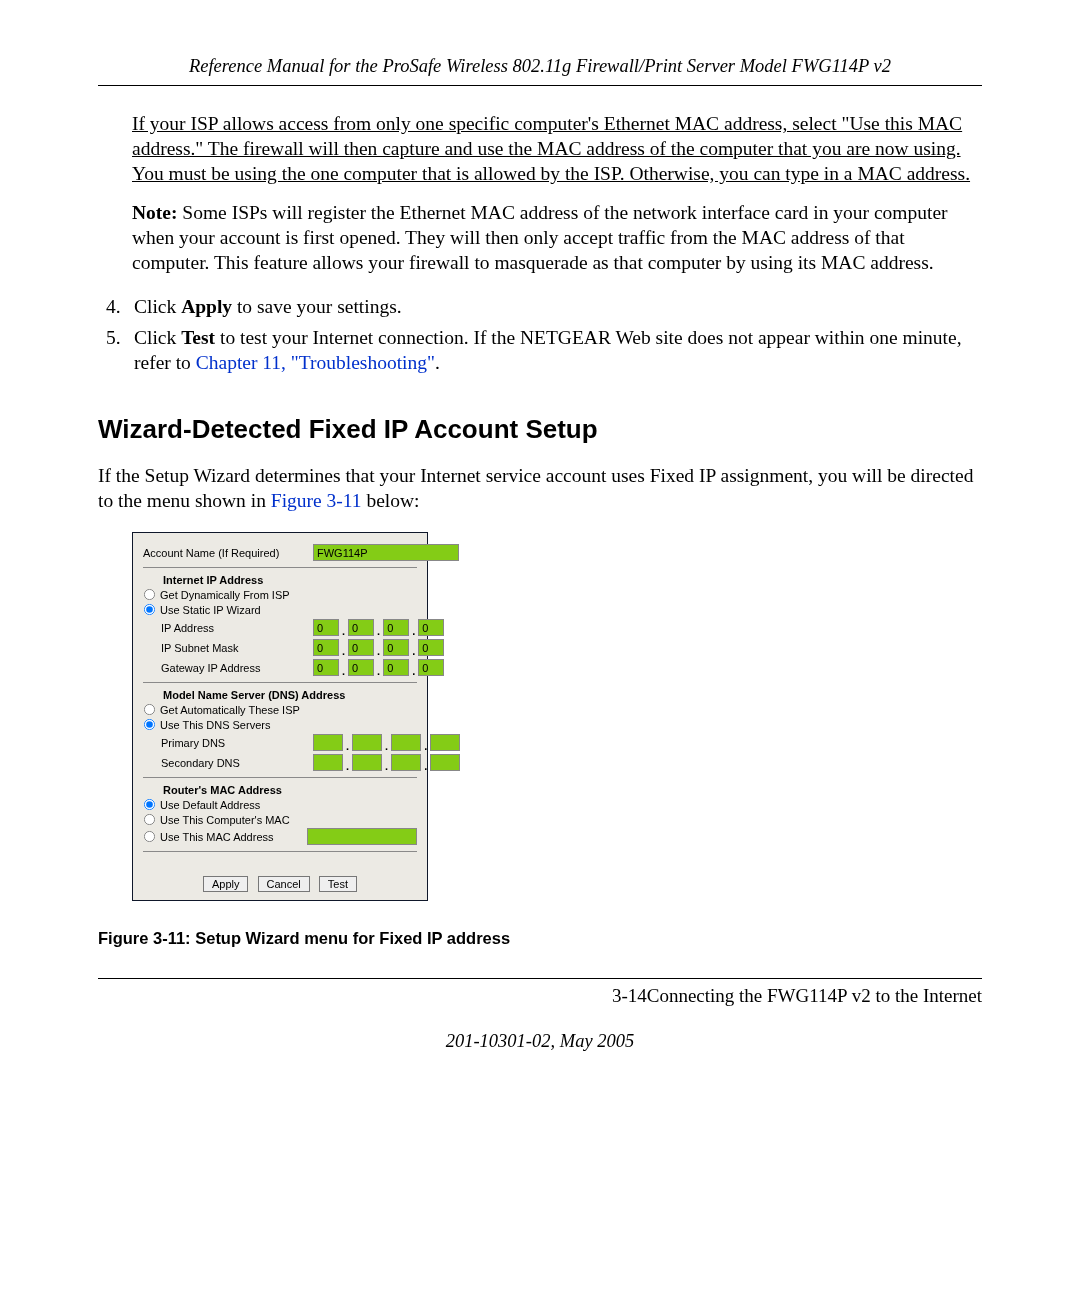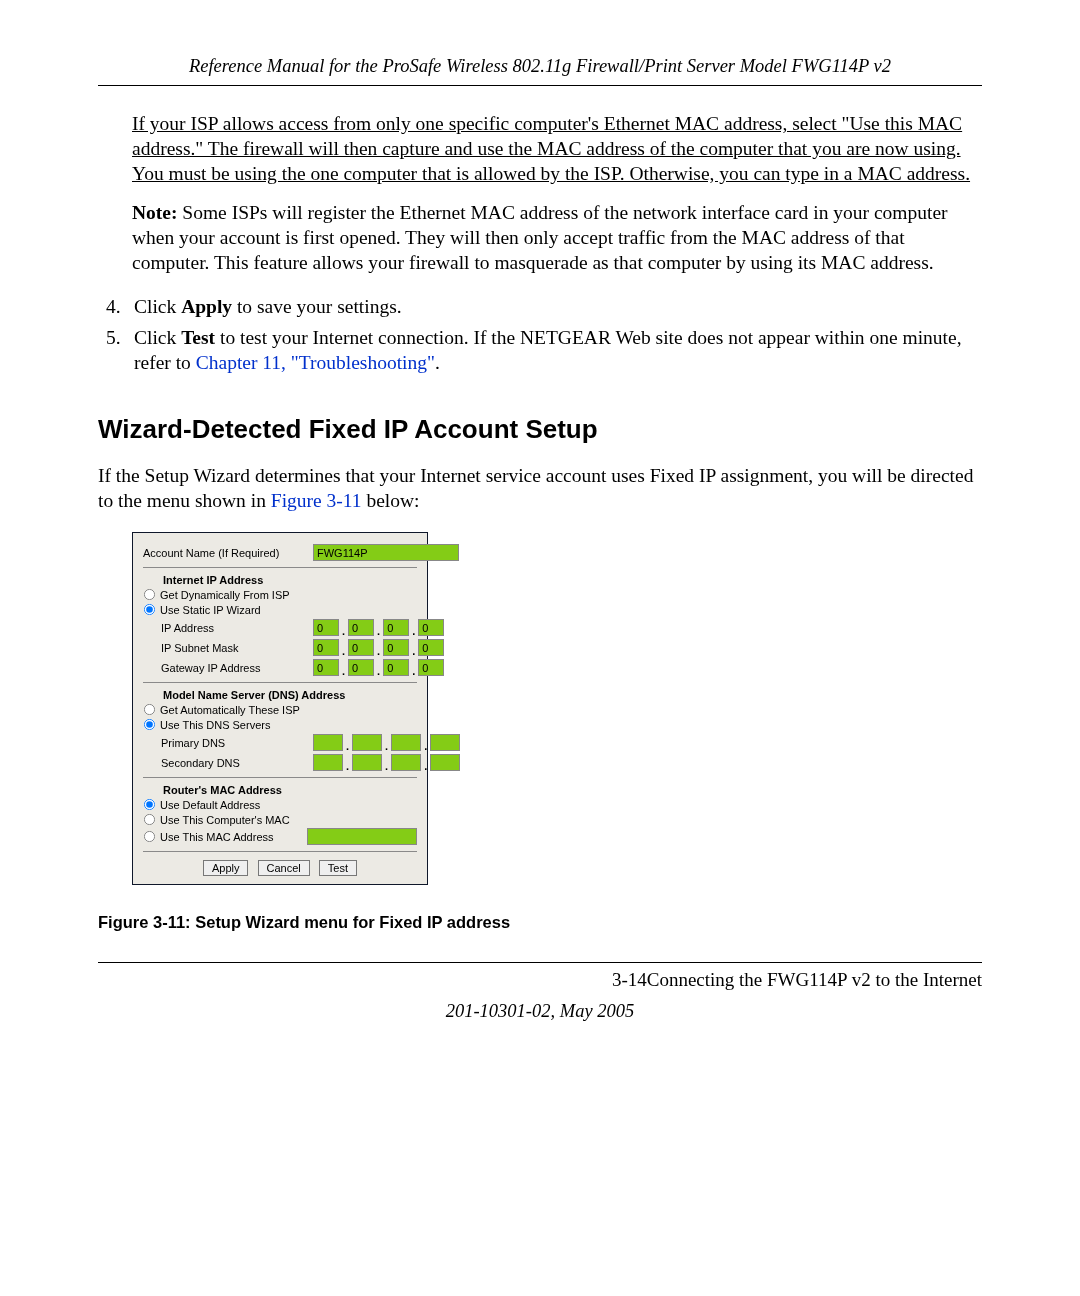--- a/index.html
+++ b/index.html
@@ -132,21 +132,21 @@
     display: flex;
     align-items: center;
     margin: 2px 0;
   }
   .panel .radio-row input[type=radio] {
     margin: 0 4px 0 0;
     transform: scale(0.85);
   }
   .panel .btnbar {
     text-align: center;
-    margin-top: 8px;
+    margin-top: 24px;
   }
   .panel button {
     font-family: Arial, Helvetica, sans-serif;
     font-size: 11px;
     background: #efefef;
     border: 1px solid #777;
     padding: 1px 8px;
     margin: 0 3px;
     cursor: pointer;
   }
@@ -162,21 +162,21 @@
   .footer-row {
     display: flex;
     justify-content: flex-end;
     font-size: 19px;
     margin-top: 2px;
   }
   .footer-center {
     text-align: center;
     font-style: italic;
     font-size: 18.5px;
-    margin-top: 10px;
+    margin-top: 24px;
   }
 </style>
 </head>
 <body>
 
 <div class="page">
 
   <div class="running-header">Reference Manual for the ProSafe Wireless 802.11g  Firewall/Print Server Model FWG114P v2</div>
   <hr class="rule">
 

